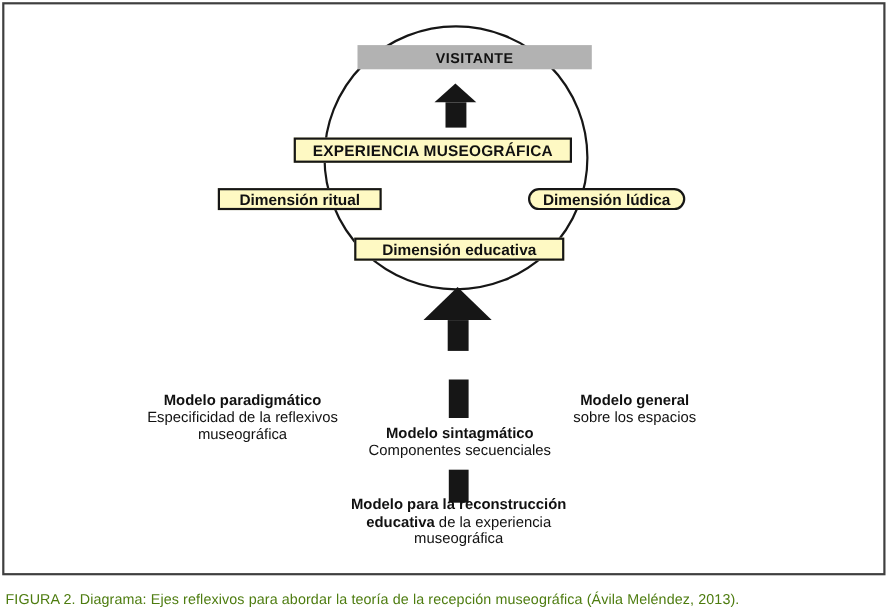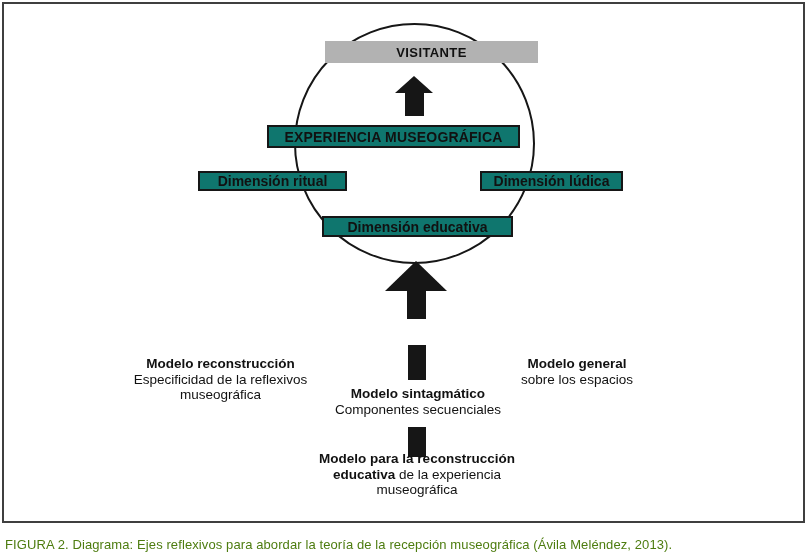--- a/index.html
+++ b/index.html
@@ -34,27 +34,27 @@
     width: 213px; height: 22px;
     background: var(--visitor-box-bg, #b2b2b2);
     display: flex; align-items: center; justify-content: center;
     font-weight: bold; font-size: 13px; letter-spacing: 0.4px;
   }
 
   .white-box {
     position: absolute;
     box-sizing: border-box;
     border: 2px solid var(--box-border, #161616);
-    background: #0f766e;
+    background: #fef9c3;
     display: flex; align-items: center; justify-content: center;
     font-weight: bold;
   }
   .exp-box   { left: 267px; top: 125px; width: 253px; height: 23px; font-size: 14px; letter-spacing: 0.2px; }
   .rit-box   { left: 198px; top: 171px; width: 149px; height: 20px; font-size: 14px; }
-  .lud-box   { left: 480px; top: 171px; width: 143px; height: 20px; font-size: 14px; }
+  .lud-box   { left: 480px; top: 171px; width: 143px; height: 20px; font-size: 14px; border-radius: 10px; }
   .edu-box   { left: 322px; top: 216px; width: 191px; height: 21px; font-size: 14px; }
 
   
   .up-arrow { position: absolute; display: flex; flex-direction: column; align-items: center; }
   .up-arrow .head { width: 0; height: 0; border-style: solid; border-color: transparent; }
   .up-arrow .shaft { background: var(--arrow, #161616); }
 
   .arrow-small { left: 395px; top: 73px; width: 38px; }
   .arrow-small .head  { border-left-width: 19px; border-right-width: 19px; border-bottom: 17px solid var(--arrow, #161616); }
   .arrow-small .shaft { width: 19px; height: 23px; }
@@ -127,21 +127,21 @@
 
   <div class="up-arrow arrow-big">
     <div class="head"></div>
     <div class="shaft"></div>
   </div>
 
 
   <div class="bar bar-1"></div>
 
   <div class="model-block model-paradigmatic">
-    <div class="b">Modelo reconstrucción</div>
+    <div class="b">Modelo paradigmático</div>
     <div>Especificidad de la reflexivos</div>
     <div>museográfica</div>
   </div>
 
   <div class="model-block model-syntagmatic">
     <div class="b">Modelo sintagmático</div>
     <div>Componentes secuenciales</div>
   </div>
 
   <div class="model-block model-general">

